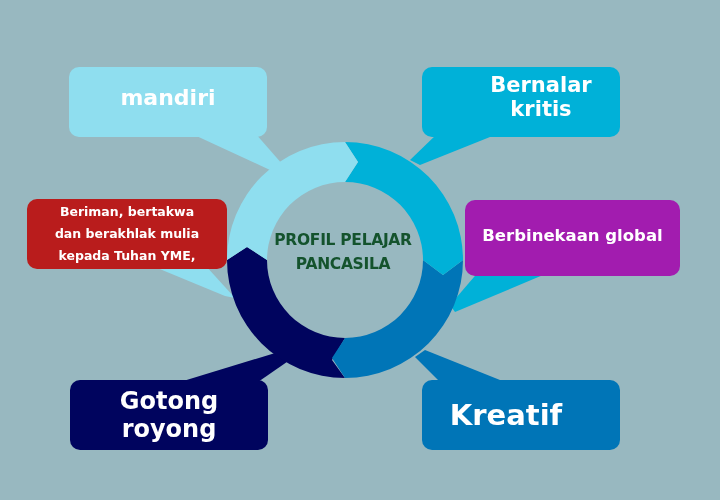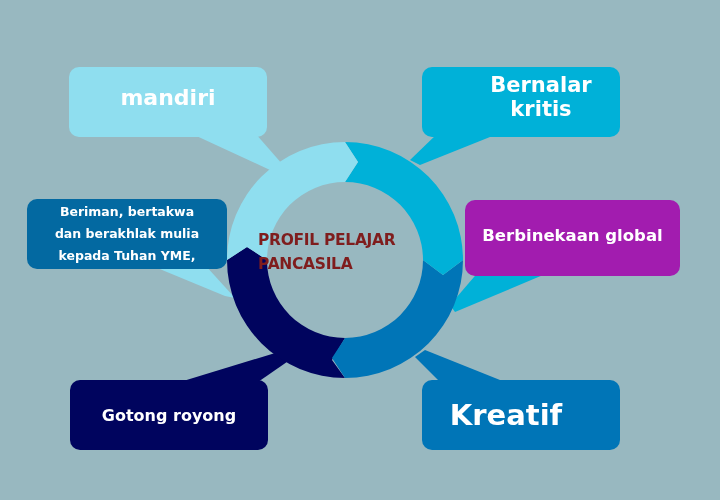--- a/index.html
+++ b/index.html
@@ -4,24 +4,24 @@
 <style>
   html, body { margin: 0; padding: 0; }
   body { width: 720px; height: 500px; overflow: hidden; background: #98b8c0; font-family: "DejaVu Sans", sans-serif; }
   .canvas { position: relative; width: 720px; height: 384px; background: #98b8c0; }
   svg.diagram { position: absolute; left: 0; top: 0; }
   .box { position: absolute; border-radius: 10px; color: #ffffff; font-weight: bold; display: flex; align-items: center; justify-content: center; text-align: center; box-sizing: border-box; }
   .box span { display: block; }
   .b-mandiri { left: 69px; top: 67px; width: 198px; height: 70px; background: #8fdeef; font-size: 22px; padding-bottom: 10px; }
   .b-nalar { left: 422px; top: 67px; width: 198px; height: 70px; background: #00b1d8; font-size: 21px; padding-bottom: 10px; padding-left: 40px; }
   .b-global { left: 465px; top: 200px; width: 215px; height: 76px; background: #a21caf; font-size: 16.5px; padding-bottom: 6px; }
-  .b-iman { left: 27px; top: 199px; width: 200px; height: 70px; background: #0369a1; font-size: 12.5px; line-height: 22px; }
-  .b-gotong { left: 70px; top: 380px; width: 198px; height: 70px; background: #00045e; font-size: 16px; }
+  .b-iman { left: 27px; top: 199px; width: 200px; height: 70px; background: #b91c1c; font-size: 12.5px; line-height: 22px; }
+  .b-gotong { left: 70px; top: 380px; width: 198px; height: 70px; background: #00045e; font-size: 24px; }
   .b-kreatif { left: 422px; top: 380px; width: 198px; height: 70px; background: #0075b7; font-size: 29px; padding-right: 30px; }
-  .center-title { position: absolute; left: 258px; top: 228px; width: 170px; color: #7f1d1d; font-weight: bold; font-size: 15.5px; line-height: 24px; letter-spacing: -0.3px; }
+  .center-title { position: absolute; left: 258px; top: 228px; width: 170px; text-align: center; color: #14532d; font-weight: bold; font-size: 15.5px; line-height: 24px; letter-spacing: -0.3px; }
 </style>
 </head>
 <body>
 
 <div class="canvas">
   <svg class="diagram" width="720" height="500" viewBox="0 0 720 500">
 
     <polygon points="190,133 255,133 283,165 270,170" fill="#8fdeef"></polygon>
     <polygon points="438,133 500,133 420,165 410,160" fill="#00b1d8"></polygon>
     <polygon points="480,270 555,270 455,312 450,305" fill="#00b1d8"></polygon>

